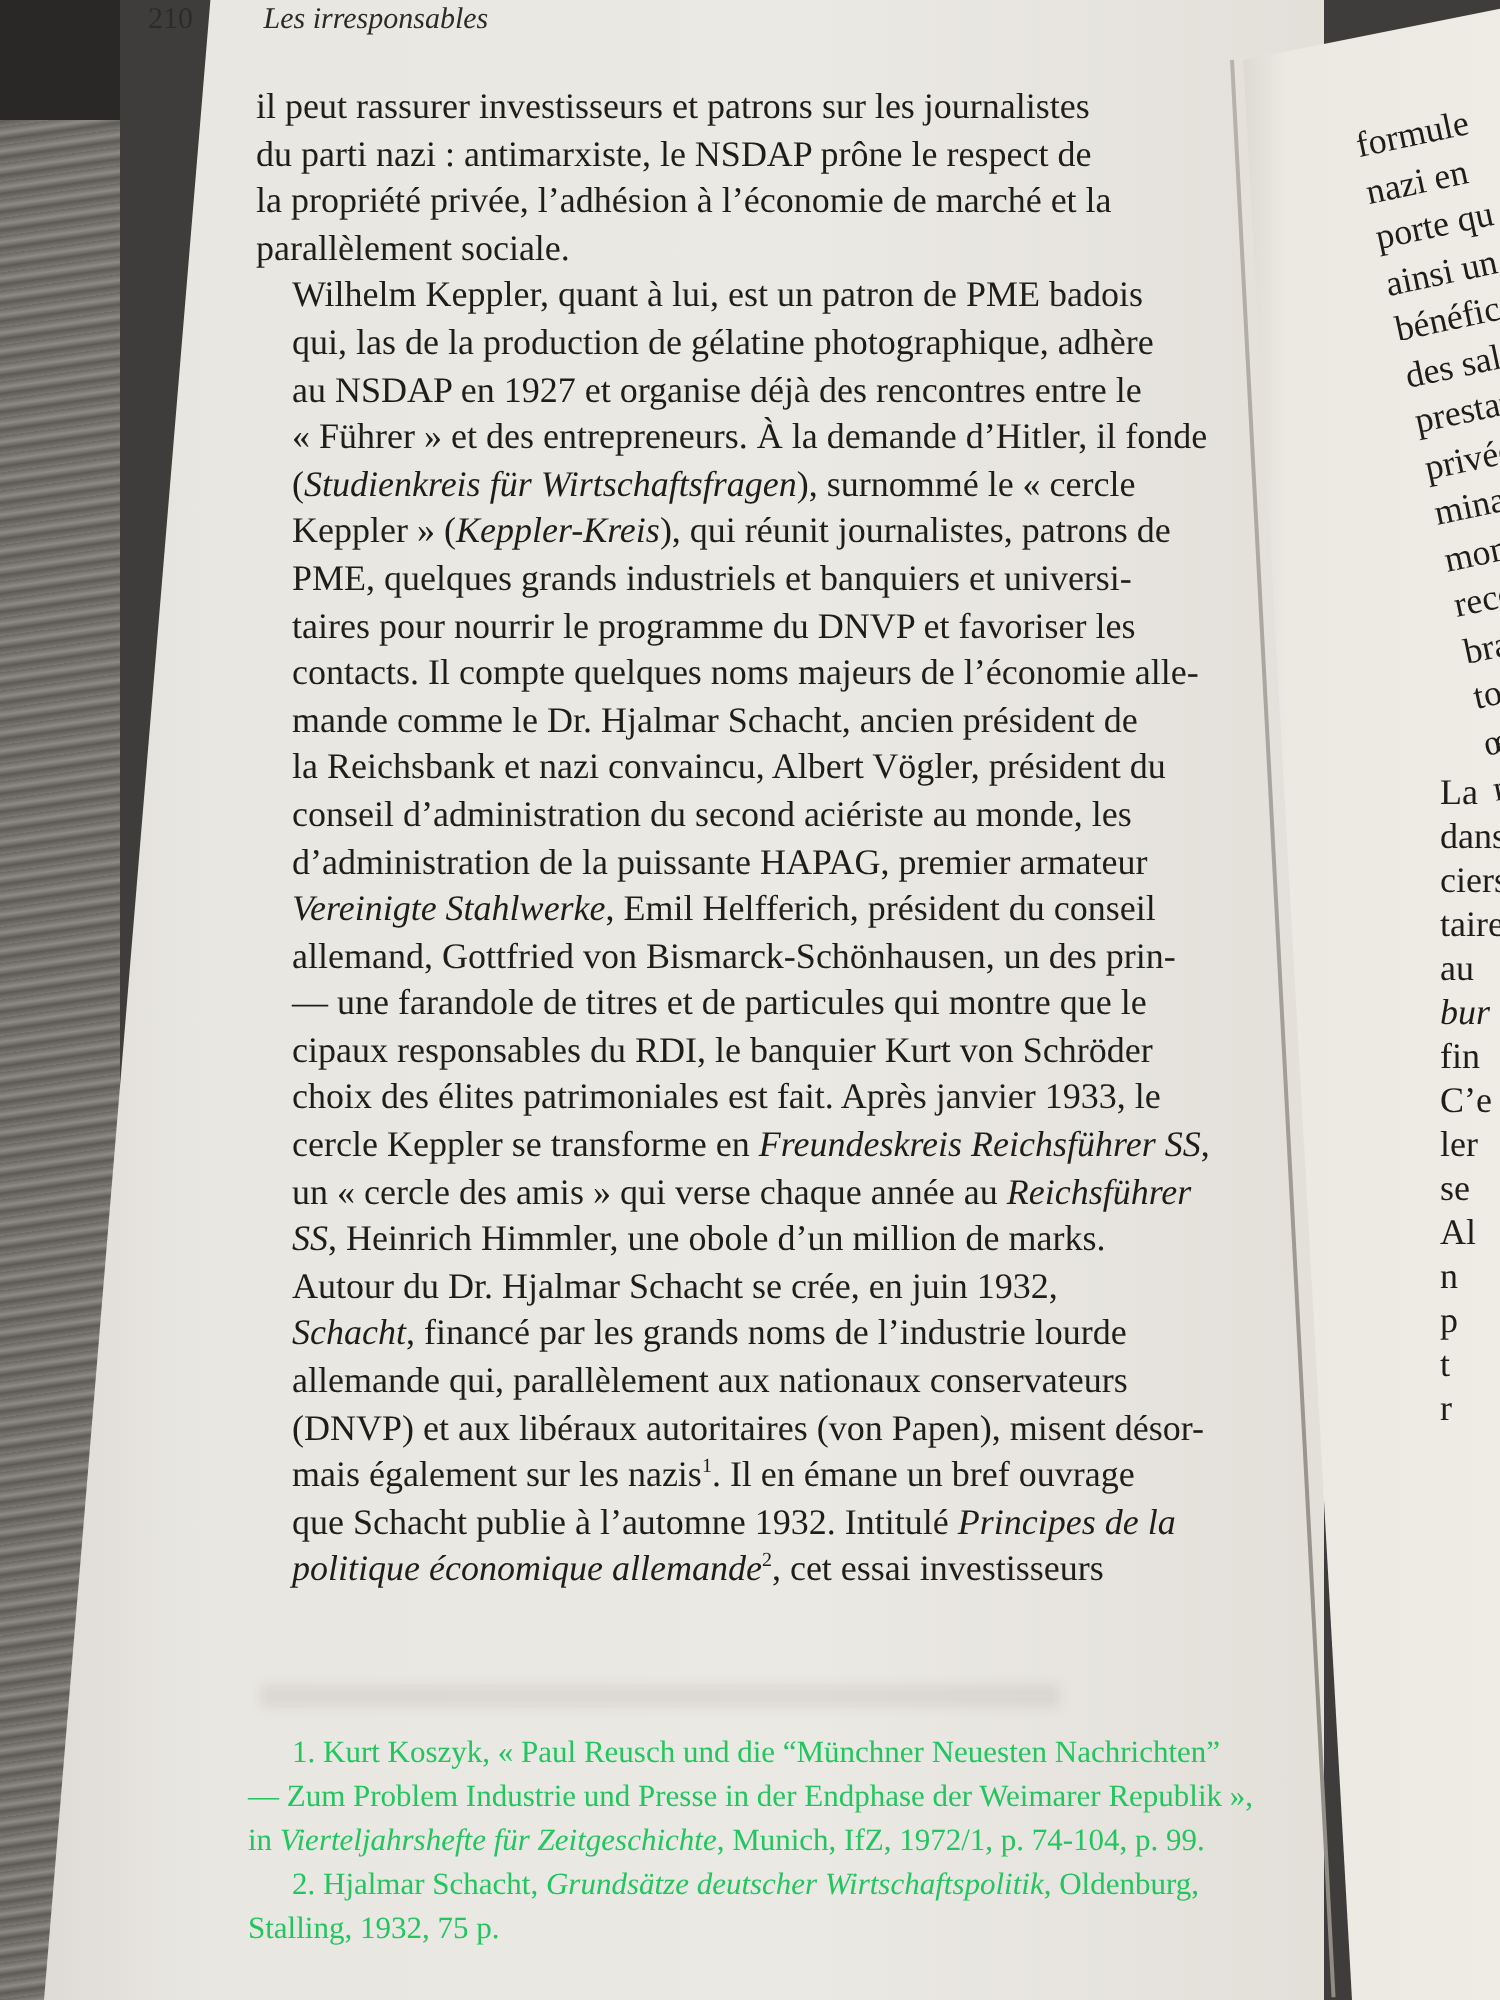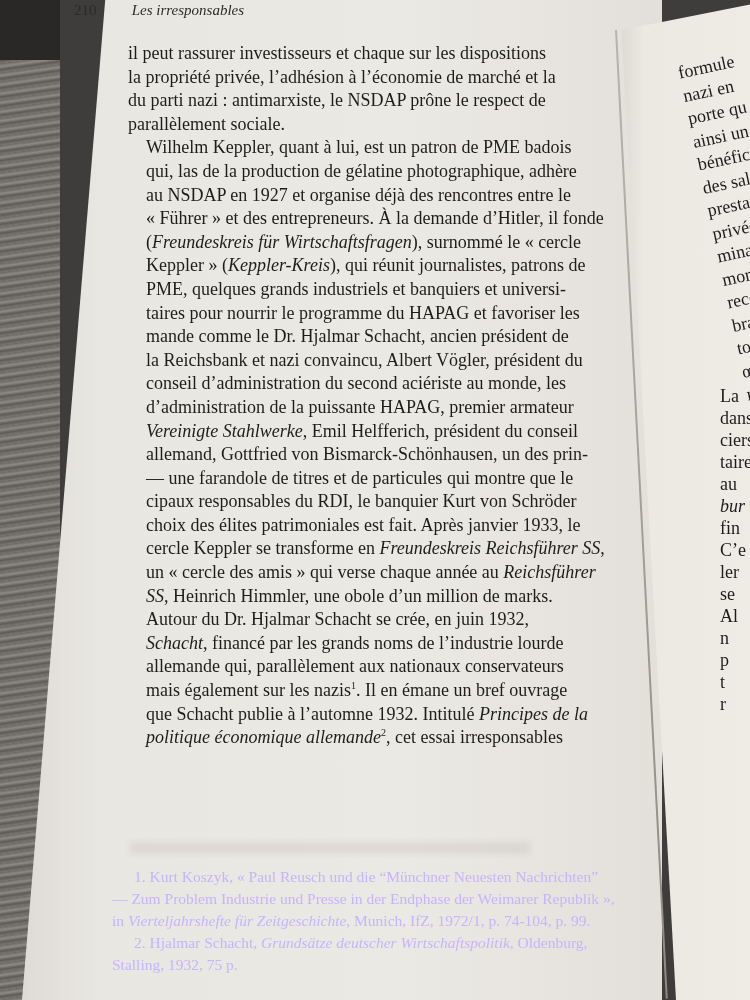--- a/index.html
+++ b/index.html
@@ -39,22 +39,22 @@
     .header .title { font-style: italic; margin-top: 32px; }
     .body-text {
       position: absolute; left: 128px; top: 42px; width: 490px;
       font-size: 18px; line-height: 23.6px; color: #1f1d1b;
       text-align: justify;
     }
     .body-text p { margin: 0; }
     .body-text p.indent { text-indent: 18px; }
     .body-text .line { display: block; white-space: nowrap; }
     .footnotes {
-      position: absolute; left: 112px; top: 866px; width: 560px;
-      font-size: 15.5px; line-height: 22px; color: #c4b5fd;
+      position: absolute; left: 124px; top: 866px; width: 560px;
+      font-size: 15.5px; line-height: 22px; color: #22c55e;
     }
     .footnotes .fn-line { display: block; white-space: nowrap; }
     .footnotes .fn-first { padding-left: 22px; }
     .ghost {
       position: absolute; left: 130px; top: 842px; width: 400px; height: 12px;
       background: rgba(120,115,110,0.12); filter: blur(3px);
     }
     i { font-style: italic; }
     sup { font-size: 10px; line-height: 0; }
     .right-text {
@@ -78,54 +78,56 @@
 <div class="right-page"></div>
 <div class="spine-line"></div>
 
 <div class="header">
   <span class="pageno">210</span>
   <span class="title">Les irresponsables</span>
 </div>
 
 <div class="body-text">
   <p>
-    <span class="line">il peut rassurer investisseurs et chaque sur les dispositions</span>
+    <span class="line">il peut rassurer investisseurs et patrons sur les journalistes</span>
+    <span class="line">du parti nazi : antimarxiste, le NSDAP prône le respect de</span>
     <span class="line">la propriété privée, l’adhésion à l’économie de marché et la</span>
-    <span class="line">du parti nazi : antimarxiste, le NSDAP prône le respect de</span>
     <span class="line">parallèlement sociale.</span>
   </p>
   <p class="indent">
     <span class="line">Wilhelm Keppler, quant à lui, est un patron de PME badois</span>
     <span class="line">qui, las de la production de gélatine photographique, adhère</span>
     <span class="line">au NSDAP en 1927 et organise déjà des rencontres entre le</span>
     <span class="line">« Führer » et des entrepreneurs. À la demande d’Hitler, il fonde</span>
-    <span class="line"><span>(</span><i>Freundeskreis für Wirtschaftsfragen</i><span>), surnommé le « cercle</span></span>
+    <span class="line"><span>(</span><i>Studienkreis für Wirtschaftsfragen</i><span>), surnommé le « cercle</span></span>
     <span class="line"><span>Keppler » (</span><i>Keppler-Kreis</i><span>), qui réunit journalistes, patrons de</span></span>
     <span class="line">PME, quelques grands industriels et banquiers et universi-</span>
-    <span class="line">taires pour nourrir le programme du HAPAG et favoriser les</span>
+    <span class="line">taires pour nourrir le programme du DNVP et favoriser les</span>
+    <span class="line">contacts. Il compte quelques noms majeurs de l’économie alle-</span>
     <span class="line">mande comme le Dr. Hjalmar Schacht, ancien président de</span>
     <span class="line">la Reichsbank et nazi convaincu, Albert Vögler, président du</span>
     <span class="line">conseil d’administration du second aciériste au monde, les</span>
     <span class="line">d’administration de la puissante HAPAG, premier armateur</span>
     <span class="line"><i>Vereinigte Stahlwerke</i><span>, Emil Helfferich, président du conseil</span></span>
     <span class="line">allemand, Gottfried von Bismarck-Schönhausen, un des prin-</span>
     <span class="line">— une farandole de titres et de particules qui montre que le</span>
     <span class="line">cipaux responsables du RDI, le banquier Kurt von Schröder</span>
     <span class="line">choix des élites patrimoniales est fait. Après janvier 1933, le</span>
     <span class="line"><span>cercle Keppler se transforme en </span><i>Freundeskreis Reichsführer SS</i><span>,</span></span>
     <span class="line"><span>un « cercle des amis » qui verse chaque année au </span><i>Reichsführer</i></span>
     <span class="line"><i>SS</i><span>, Heinrich Himmler, une obole d’un million de marks.</span></span>
   </p>
   <p class="indent">
     <span class="line">Autour du Dr. Hjalmar Schacht se crée, en juin 1932,</span>
     <span class="line"><i>Schacht</i><span>, financé par les grands noms de l’industrie lourde</span></span>
     <span class="line">allemande qui, parallèlement aux nationaux conservateurs</span>
+    <span class="line">(DNVP) et aux libéraux autoritaires (von Papen), misent désor-</span>
     <span class="line"><span>mais également sur les nazis</span><sup>1</sup><span>. Il en émane un bref ouvrage</span></span>
     <span class="line"><span>que Schacht publie à l’automne 1932. Intitulé </span><i>Principes de la</i></span>
-    <span class="line"><i>politique économique allemande</i><sup>2</sup><span>, cet essai irresponsables</span></span>
+    <span class="line"><i>politique économique allemande</i><sup>2</sup><span>, cet essai investisseurs</span></span>
   </p>
 </div>
 
 <div class="ghost"></div>
 
 <div class="footnotes">
   <span class="fn-line fn-first">1. Kurt Koszyk, « Paul Reusch und die “Münchner Neuesten Nachrichten”</span>
   <span class="fn-line">— Zum Problem Industrie und Presse in der Endphase der Weimarer Republik »,</span>
   <span class="fn-line"><span>in </span><i>Vierteljahrshefte für Zeitgeschichte</i><span>, Munich, IfZ, 1972/1, p. 74-104, p. 99.</span></span>
   <span class="fn-line fn-first"><span>2. Hjalmar Schacht, </span><i>Grundsätze deutscher Wirtschaftspolitik</i><span>, Oldenburg,</span></span>

